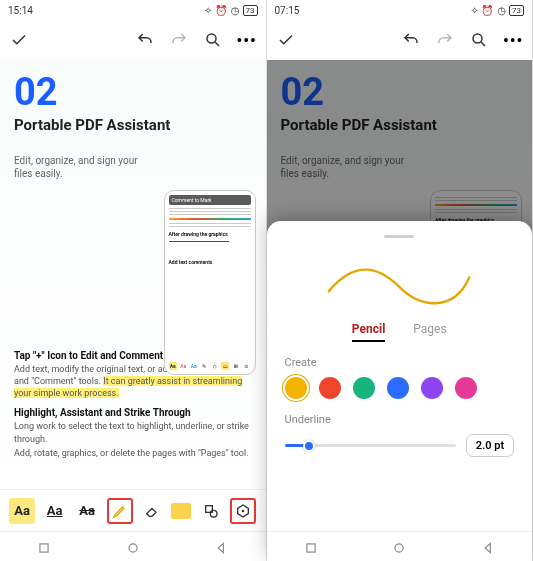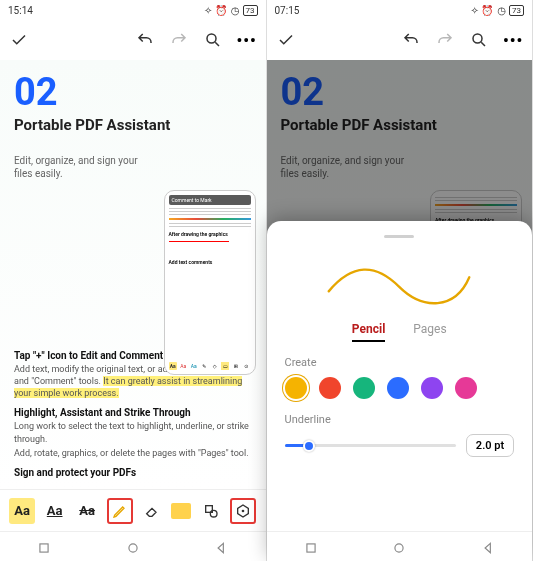--- a/index.html
+++ b/index.html
@@ -125,21 +125,20 @@
         </div>
       </div>
     </div>
 
     <div class="sections">
       <div class="sec-h">Tap "+" Icon to Edit and Comment</div>
       <div class="sec-p"><span>Add text, modify the original text, or add notes with "Edit" and "Comment" tools. </span><span class="hl">It can greatly assist in streamlining your simple work process.</span></div>
       <div class="sec-h">Highlight, Assistant and Strike Through</div>
       <div class="sec-p">Long work to select the text to highlight, underline, or strike through.</div>
       <div class="sec-p">Add, rotate, graphics, or delete the pages with "Pages" tool.</div>
-      <div class="sec-h">Sign and protect your PDFs</div>
     </div>
   </div>
 
   <div class="bottom-toolbar">
     <span class="tb-btn tb-aa-hl">Aa</span>
     <span class="tb-btn tb-aa-ul">Aa</span>
     <span class="tb-btn tb-aa-st">Aa</span>
     <span class="tb-btn red-box">
         <svg viewBox="0 0 24 24" width="16" height="16">
           <path d="M3 21l3-1 12-12-2-2L4 18l-1 3z" stroke="#e6a600" stroke-width="2" fill="#fff3c4"></path>

